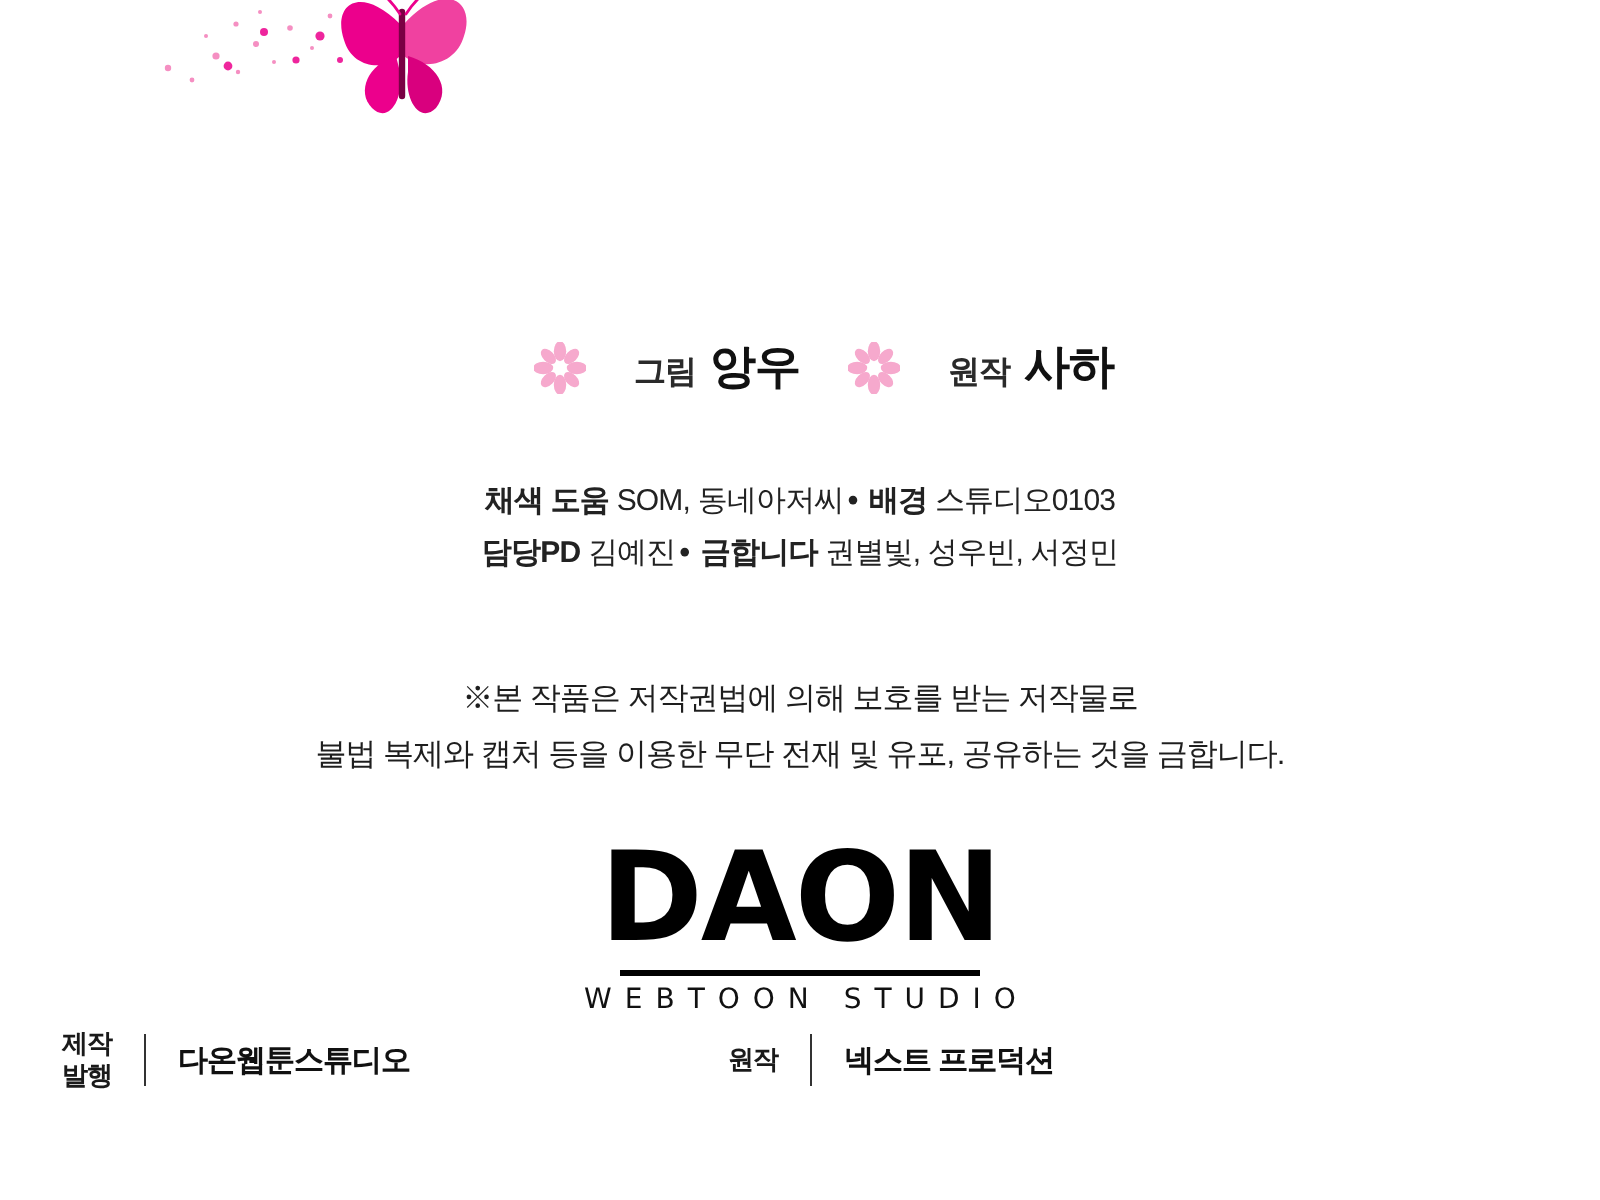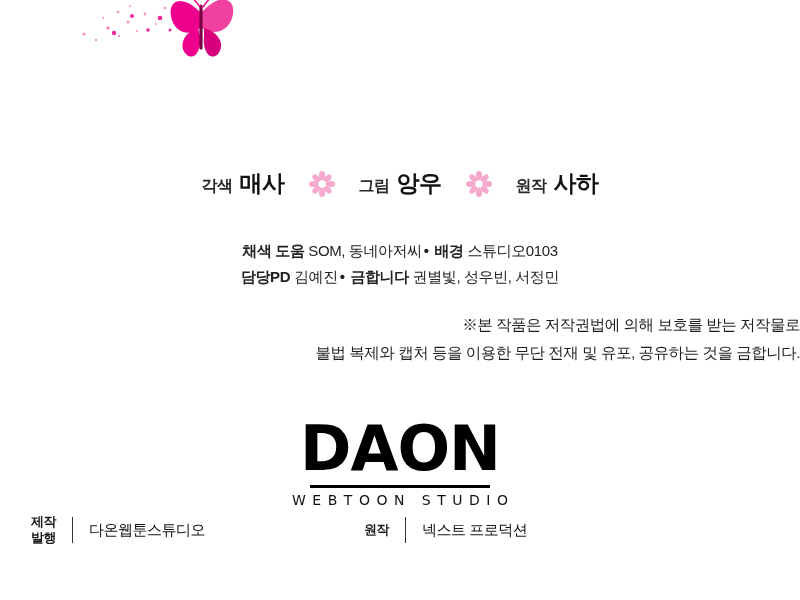--- a/index.html
+++ b/index.html
@@ -76,24 +76,24 @@
     color: #222222;
     letter-spacing: -0.4px;
     line-height: 1.75;
   }
   .staff-line b { font-weight: 700; }
   .dot-sep { font-weight: 700; padding: 0 2px; }
 
   
   .copyright {
     position: absolute;
-    top: 311px;
-    left: 0;
-    width: 800px;
-    text-align: right;
+    top: 336px;
+    left: 0;
+    width: 800px;
+    text-align: center;
   }
   .copyright-line {
     font-size: 15.5px;
     color: #1e1e1e;
     letter-spacing: -0.5px;
     line-height: 1.8;
   }
 
   
   .logo-wrap {
@@ -156,21 +156,21 @@
   .pub-bar {
     width: 1px;
     height: 26px;
     background: #333333;
     margin: 0 16px;
   }
   .pub-value {
     flex: 1;
     text-align: left;
     font-size: 15px;
-    font-weight: 400;
+    font-weight: 700;
     color: #111111;
     letter-spacing: -0.5px;
   }
 </style>
 </head>
 <body>
 
 <div class="deco">
   <svg width="220" height="80" viewBox="0 0 220 80" xmlns="http://www.w3.org/2000/svg">
 
@@ -203,24 +203,20 @@
       <path d="M38 36 C52 40 60 52 52 62 C44 70 36 58 38 44 Z" fill="#d9007e"></path>
       <path d="M35 14 L35 56" stroke="#7a0044" stroke-width="3.2" stroke-linecap="round" fill="none"></path>
       <path d="M34 15 C28 6 24 4 20 2" stroke="#ec008c" stroke-width="1.4" fill="none" stroke-linecap="round"></path>
       <path d="M37 15 C43 6 47 4 51 2" stroke="#ec008c" stroke-width="1.4" fill="none" stroke-linecap="round"></path>
     </g>
   </svg>
 </div>
 
 <div class="credits-row">
 
-  <div class="credit">
-    <span class="role">각색</span>
-    <span class="name">매사</span>
-  </div>
 
   <div class="flower-sep">
     <svg width="26" height="26" viewBox="0 0 26 26" xmlns="http://www.w3.org/2000/svg">
       <g fill="#f6a9cd">
         <ellipse cx="13" cy="4.6" rx="3.1" ry="5"></ellipse>
         <ellipse cx="13" cy="21.4" rx="3.1" ry="5"></ellipse>
         <ellipse cx="4.6" cy="13" rx="5" ry="3.1"></ellipse>
         <ellipse cx="21.4" cy="13" rx="5" ry="3.1"></ellipse>
         <ellipse cx="7.2" cy="7.2" rx="4.6" ry="2.8" transform="rotate(45 7.2 7.2)"></ellipse>
         <ellipse cx="18.8" cy="18.8" rx="4.6" ry="2.8" transform="rotate(45 18.8 18.8)"></ellipse>

